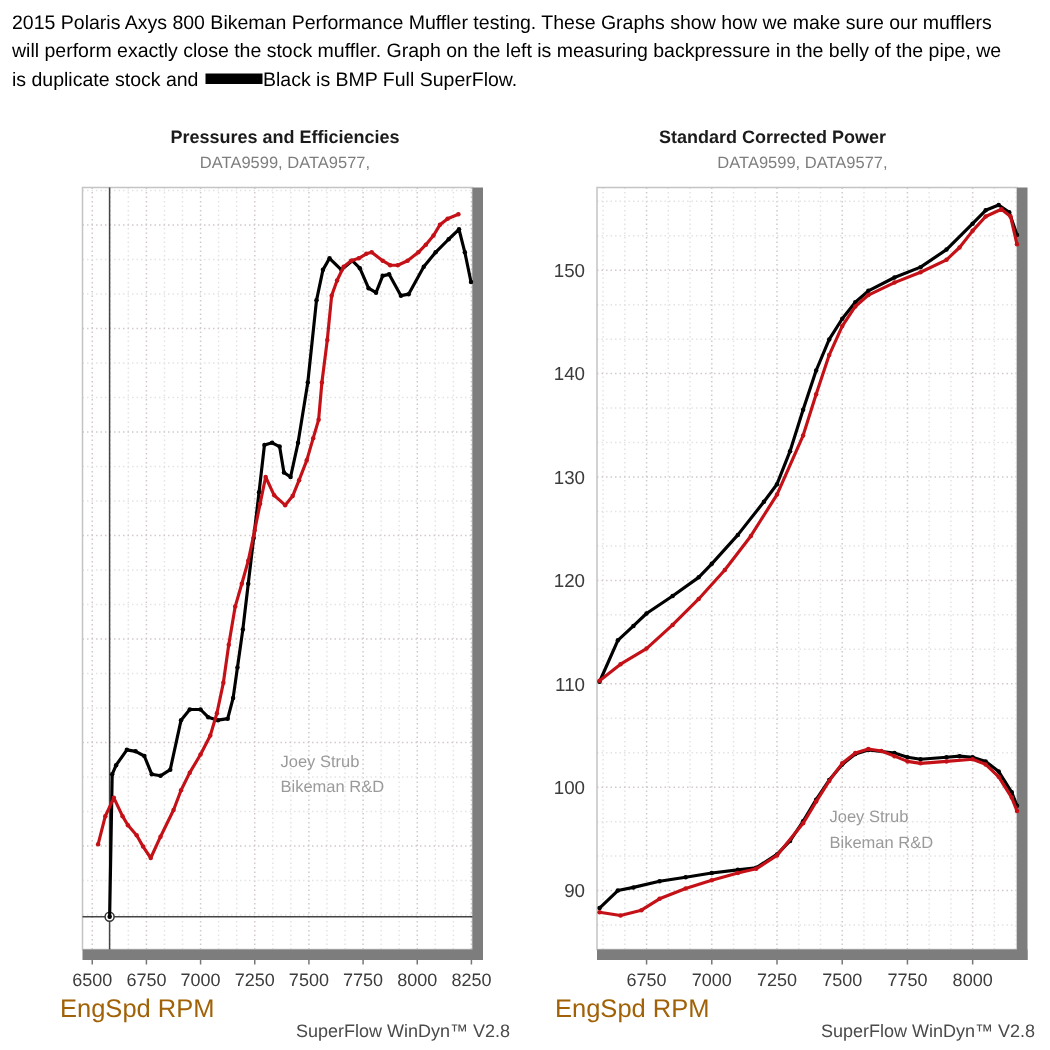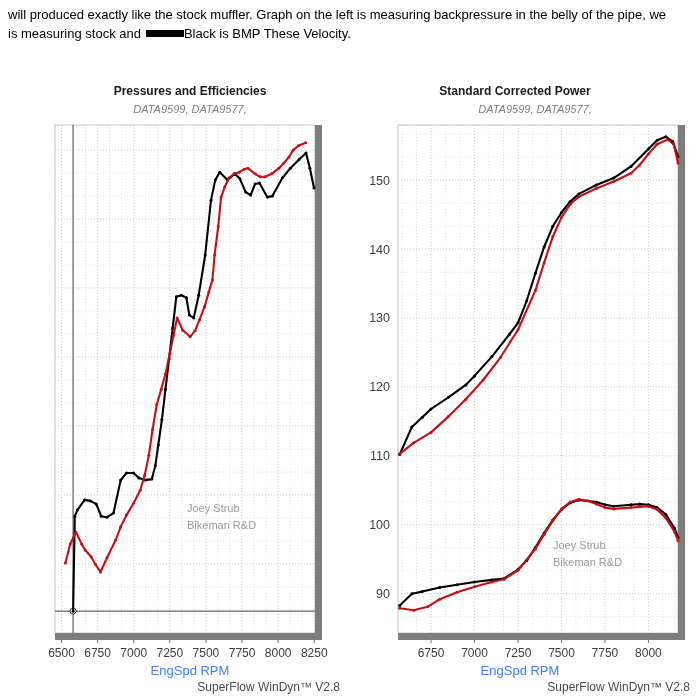--- a/index.html
+++ b/index.html
@@ -6,34 +6,35 @@
   body{
     width:700px;height:700px;position:relative;background:#ffffff;
     font-family:"Liberation Sans",sans-serif;color:#000;overflow:hidden;
   }
   .header{position:absolute;left:8px;top:5px;font-size:13px;line-height:19px;color:#000;}
   .hline{white-space:nowrap;}
   .swatch{display:inline-block;vertical-align:middle;margin:0 1px 2px 2px;}
   .swatch-red{width:30px;height:7px;}
   .swatch-black{width:38px;height:7px;margin-left:5px;margin-right:0;}
   .chart-title{position:absolute;width:300px;text-align:center;font-size:12px;font-weight:bold;color:#1b1b1b;}
-  .chart-sub{position:absolute;width:300px;text-align:center;font-size:11px;color:#7e7e7e;font-style:italic;}
-  .axis-label{position:absolute;width:300px;text-align:center;font-size:13px;color:#3b82f6;}
+  .chart-sub{position:absolute;width:300px;text-align:center;font-size:11px;color:#7e7e7e;}
+  .axis-label{position:absolute;width:300px;text-align:left;font-size:17px;color:#a16207;}
   .chart-footer{position:absolute;width:300px;text-align:right;font-size:12px;color:#4a4a4a;}
   .annot{position:absolute;font-size:11px;line-height:17px;color:#9a9a9a;}
   svg{position:absolute;}
   svg text.tick{font-family:"Liberation Sans",sans-serif;font-size:12px;fill:#3c3c3c;}
   svg text.ylab{font-size:12.5px;}
 </style>
 </head>
 <body>
 
 <div class="header">
-  <div class="hline"><span>will produced exactly like the stock muffler. Graph on the left is measuring backpressure in the belly of the pipe, we</span></div>
-  <div class="hline"><span>is measuring stock and</span><span class="swatch swatch-black" id="swatch-black" style="background: rgb(0, 0, 0);"></span><span>Black is BMP These Velocity.</span></div>
+  <div class="hline"><span>2015 Polaris Axys 800 Bikeman Performance Muffler testing. These Graphs show how we make sure our mufflers</span></div>
+  <div class="hline"><span>will perform exactly close the stock muffler. Graph on the left is measuring backpressure in the belly of the pipe, we</span></div>
+  <div class="hline"><span>is duplicate stock and</span><span class="swatch swatch-black" id="swatch-black" style="background: rgb(0, 0, 0);"></span><span>Black is BMP Full SuperFlow.</span></div>
 </div>
 
 <div class="chart-title" style="left:40px;top:84px;">Pressures and Efficiencies</div>
 <div class="chart-sub" style="left:40px;top:103px;">DATA9599, DATA9577,</div>
 <svg id="svg0" style="left:40px;top:120px;" width="310" height="560" viewBox="0 0 310 560">
     <rect x="15" y="5" width="260" height="508" fill="#ffffff"></rect>
     <line x1="21.5" y1="5" x2="21.5" y2="513" stroke="#d2c9c9" stroke-width="1" stroke-dasharray="1,2"></line>
     <line x1="33.537037037036995" y1="5" x2="33.537037037036995" y2="513" stroke="#e4e4e4" stroke-width="1" stroke-dasharray="1,2"></line>
     <line x1="45.57407407407412" y1="5" x2="45.57407407407412" y2="513" stroke="#e4e4e4" stroke-width="1" stroke-dasharray="1,2"></line>
     <line x1="57.611111111111114" y1="5" x2="57.611111111111114" y2="513" stroke="#d2c9c9" stroke-width="1" stroke-dasharray="1,2"></line>

